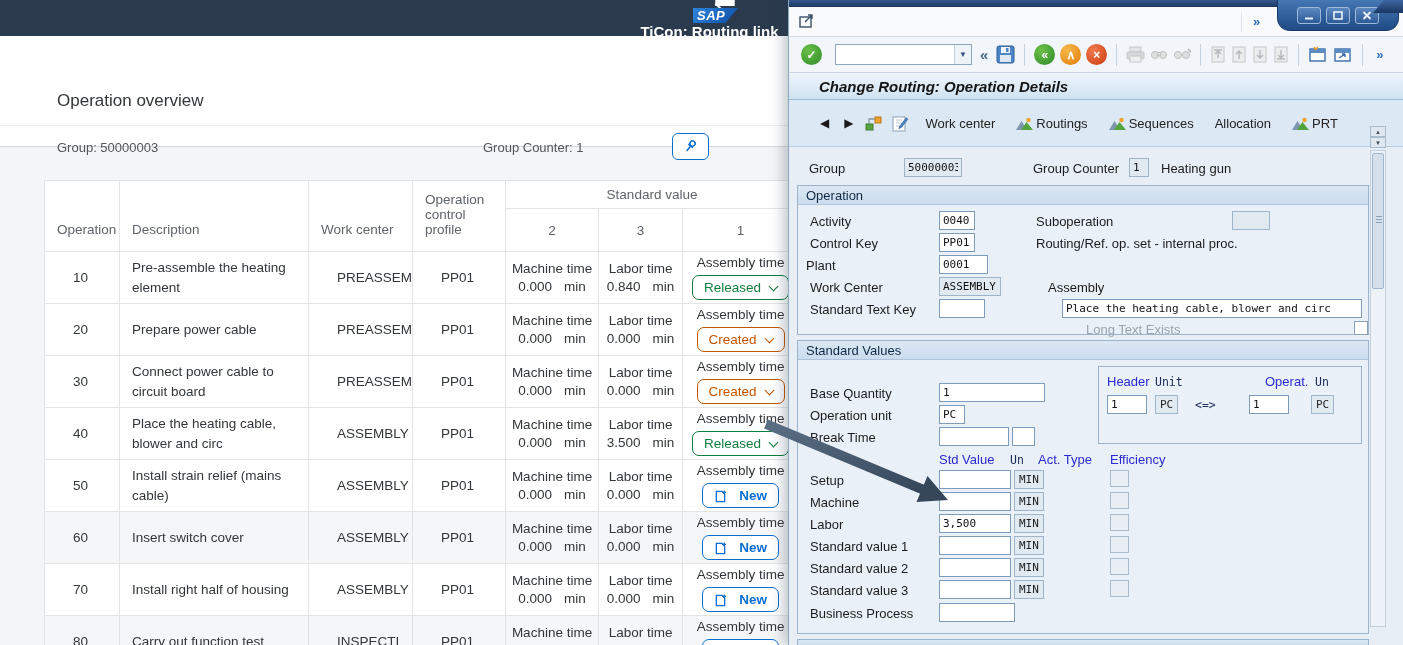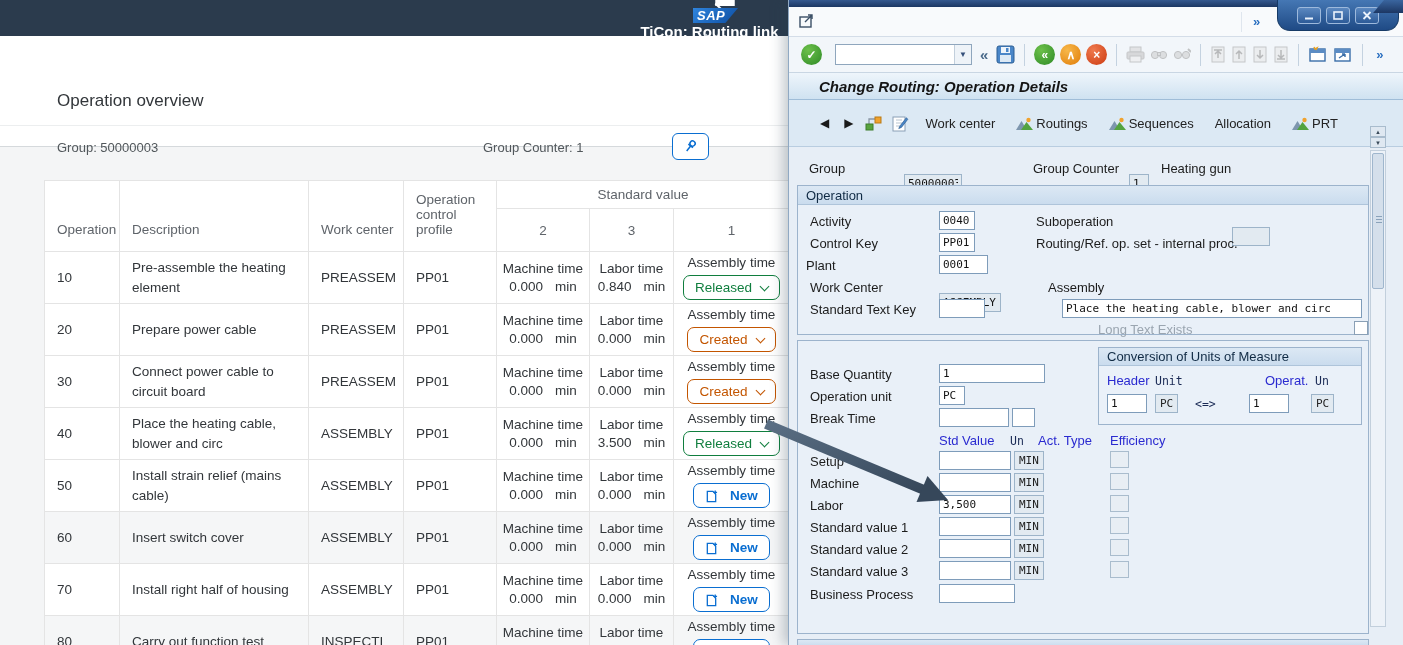--- a/index.html
+++ b/index.html
@@ -37,21 +37,21 @@
 
   
   .f-table { position:absolute; left:44px; top:180px; border-collapse:collapse; background:#fff;
              z-index:1; table-layout:fixed; }
   .f-table th, .f-table td { border:1px solid #e4e4e4; font-weight:normal; }
   .f-table thead th { color:#5f646a; font-size:13.5px; background:#fff; }
   .f-table .h-main { vertical-align:bottom; text-align:left; padding:0 0 14px 12px; height:71px; }
   .f-table .h-group { height:28px; text-align:center; }
   .f-table .h-num { height:43px; text-align:center; vertical-align:middle; }
   .f-table tbody td { height:46px; font-size:13.5px; color:#32363a; vertical-align:middle; }
-  .f-table td.c-left { padding-left:12px; text-align:left; }
+  .f-table td.c-left { padding-left:28px; text-align:left; }
   .f-table td.c-desc { padding:4px 10px 4px 12px; line-height:1.45; }
   .f-table td.c-mid { text-align:center; padding:3px 4px; }
   tr.shaded td { background:#f5f6f7; }
   .t-lab { display:block; margin-bottom:3px; }
   .t-val { display:inline-block; }
   .t-val .num { margin-right:12px; }
   .st-btn { display:inline-flex; align-items:center; justify-content:center; margin-top:2px;
             height:25px; padding:0 11px; border-radius:7px; background:#fff; font-size:13.5px;
             cursor:pointer; }
   .st-released { border:1px solid #107e3e; color:#107e3e; }
@@ -115,21 +115,21 @@
             white-space:nowrap; }
   .at-arrow { font-size:12px; color:#1a1a1a; cursor:pointer; padding:0 3px; }
 
   .w-content { position:relative; height:498px; background:#e7eef6; }
 
   .slabel { position:absolute; font-size:13px; color:#1c1c1c; white-space:nowrap; }
   .stext  { position:absolute; font-size:13px; color:#1c1c1c; white-space:nowrap; }
   .sfield { position:absolute; height:19px; border:1px solid #7e9cba; background:#fff;
             font-family:"DejaVu Sans Mono", monospace; font-size:11px; padding:0 3px;
             color:#111; }
-  .sfield.ro { background:#e2eaf1; border-color:#9db4c9;margin-top:16px; }
+  .sfield.ro { background:#e2eaf1; border-color:#9db4c9; }
   .unitbox { position:absolute; height:19px; background:#e2eaf1; border:1px solid #9db4c9;
              font-family:"DejaVu Sans Mono", monospace; font-size:11px; display:flex;
              align-items:center; padding:0 4px; color:#222; }
   .effbox { position:absolute; width:19px; height:17px; background:#e8eef4;
             border:1px solid #a9bccd; }
   .bluehead { color:#2a2ad0; }
   .monohead { font-family:"DejaVu Sans Mono", monospace; font-size:11.5px; color:#1a2a55; }
 
   .gbox { position:absolute; border:1px solid #9cb3cc; background:#e9f0f8; }
   .gbox-head { height:19px; background:linear-gradient(#dcե8f4,#cadcee);
@@ -512,40 +512,40 @@
         <input class="sfield" style="left: 141px; top: 50px; width: 49px;" value="0001">
 
         <span class="slabel" style="left:12px;top:75px">Work Center</span>
         <input class="sfield ro" style="left: 141px; top: 72px; width: 62px;" readonly="" value="ASSEMBLY">
         <span class="stext" style="left:250px;top:75px">Assembly</span>
 
         <span class="slabel" style="left:12px;top:97px">Standard Text Key</span>
         <input class="sfield" style="left: 141px; top: 94px; width: 46px;">
         <input class="sfield" style="left: 264px; top: 94px; width: 300px;" value="Place the heating cable, blower and circ">
 
-        <span class="stext" style="left:300px;top:117px;color:#9aa5b0">Long Text Exists</span>
+        <span class="stext" style="left:288px;top:117px;color:#9aa5b0">Long Text Exists</span>
         <span class="checkbox" style="left:556px;top:116px"></span>
       </div>
     </div>
 
     <div class="gbox" style="left:8px;top:193px;width:572px;height:294px">
+      <div class="gbox-head">Standard Values</div>
       <div class="gbox-body" style="height:274px">
 
         <span class="slabel" style="left:12px;top:26px">Base Quantity</span>
         <input class="sfield" style="left: 141px; top: 23px; width: 106px;" value="1">
 
         <span class="slabel" style="left:12px;top:48px">Operation unit</span>
         <input class="sfield" style="left: 141px; top: 45px; width: 26px;" value="PC">
 
         <span class="slabel" style="left:12px;top:70px">Break Time</span>
         <input class="sfield" style="left: 141px; top: 67px; width: 70px;">
         <input class="sfield" style="left: 214px; top: 67px; width: 23px;">
 
         <div class="gbox" style="left:300px;top:6px;width:264px;height:78px;background:#eaf1f9">
-          <div class="gbox-head" style="height:18px">Conversion of Units of Measure</div>
           <div class="gbox-body" style="height:58px">
             <span class="slabel bluehead" style="left:8px;top:7px">Header</span>
             <span class="monohead stext" style="left:56px;top:8px">Unit</span>
             <span class="slabel bluehead" style="left:166px;top:7px">Operat.</span>
             <span class="monohead stext" style="left:216px;top:8px">Un</span>
             <input class="sfield" style="left: 8px; top: 28px; width: 40px;" value="1">
             <div class="unitbox" style="left:56px;top:28px">PC</div>
             <span class="monohead stext" style="left:96px;top:31px">&lt;=&gt;</span>
             <input class="sfield" style="left: 150px; top: 28px; width: 40px;" value="1">
             <div class="unitbox" style="left:212px;top:28px">PC</div>

